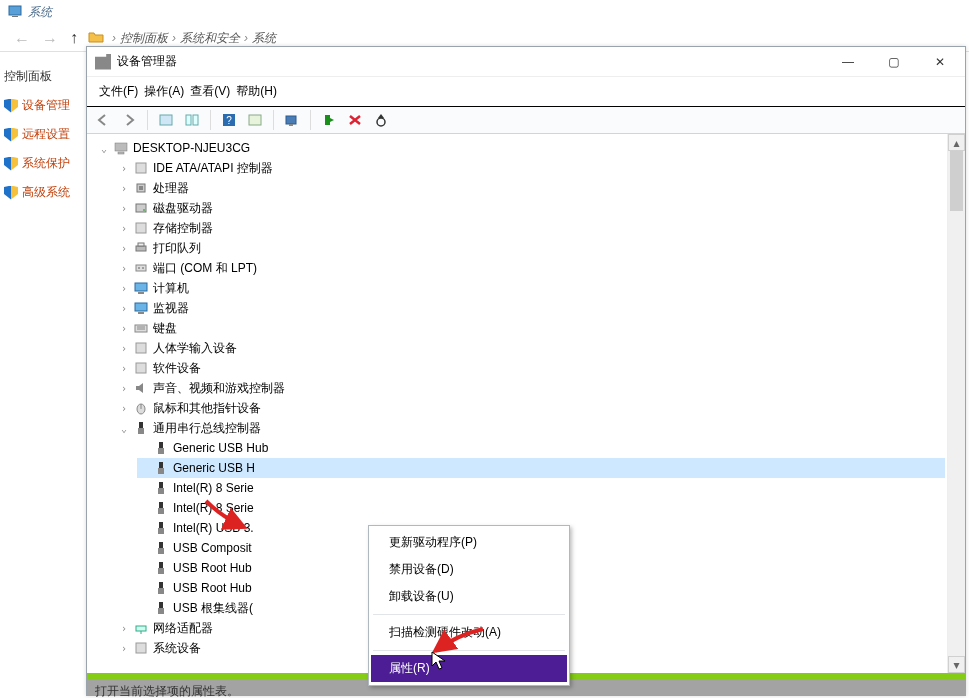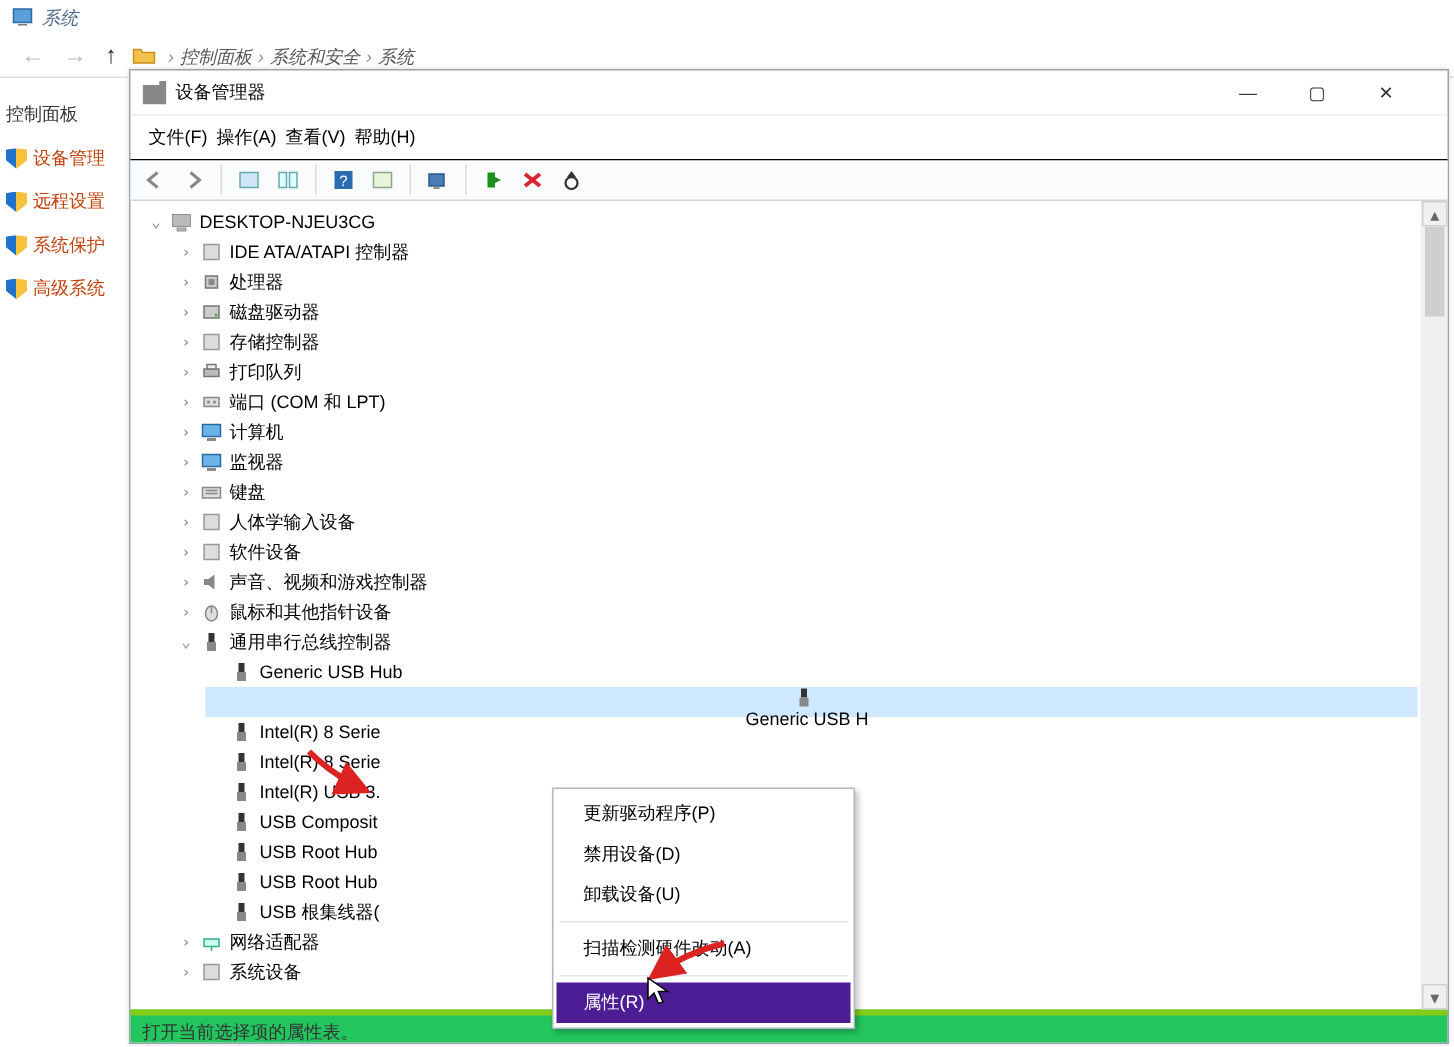--- a/index.html
+++ b/index.html
@@ -43,21 +43,21 @@
     clip-path: polygon(50% 0,100% 10%,100% 60%,50% 100%,0 60%,0 10%);
   }
 
   
   .dm-window {
     position:absolute; left:86px; top:46px; width:880px; height:650px;
     background:#fff; border:1px solid #9aa4ad; box-shadow:0 0 4px rgba(0,0,0,.15);
     display:flex; flex-direction:column;
   }
   .dm-titlebar {
-    display:flex; align-items:center; height:30px; padding:0 18px 0 8px;
+    display:flex; align-items:center; height:30px; padding:0 2px 0 8px;
     border-bottom:1px solid #eee;
   }
   .dm-titlebar .t-icon { width:16px;height:16px; margin-right:6px;
     background:#888; display:inline-block;
     clip-path: polygon(0 20%,70% 20%,70% 0,100% 0,100% 100%,0 100%);
   }
   .dm-titlebar .title { flex:0 0 auto; }
   .dm-titlebar .spacer{flex:1}
   .win-btn { width:46px; height:30px; display:flex;align-items:center;justify-content:center; color:#333;}
   .dm-menubar {
@@ -99,21 +99,20 @@
     width:14px; text-align:center; color:#888; font-size:10px; font-family:Consolas,monospace;
     user-select:none; margin-right:2px;
   }
   .dev-icon {
     width:16px;height:16px; margin-right:4px; display:inline-flex;align-items:center;justify-content:center;
   }
   .dev-icon svg{display:block}
 
   .node-row.selected {
     background:#cde8ff;
-    flex-direction:column;
   }
   .node-label{}
 
   
   .ctx-menu {
     position:absolute; left:281px; top:478px; width:202px;
     background:#fff; border:1px solid #b0b8c0; box-shadow:2px 2px 4px rgba(0,0,0,.25);
     padding:3px 2px;
     z-index:50;
   }
@@ -123,22 +122,22 @@
 
   .cursor {
     position:absolute; left:344px; top:604px; z-index:60; pointer-events:none;
   }
   .red-arrow {
     position:absolute; z-index:55; pointer-events:none;
   }
   .red-arrow svg{display:block}
 
   .dm-status {
-    height:22px; border-top:4px solid #84cc16; padding:3px 8px; color:#333;
-    background:#22c55e;
+    height:22px; border-top:7px solid #84cc16; padding:3px 8px; color:#333;
+    background:#a3a3a3;
   }
   .ic-gray{fill:#bbb;stroke:#777;stroke-width:.5}
 </style>
 </head>
 <body>
 
 <div class="back-window">
   <div class="back-title">
     <span class="icon">
       <svg width="14" height="14">

